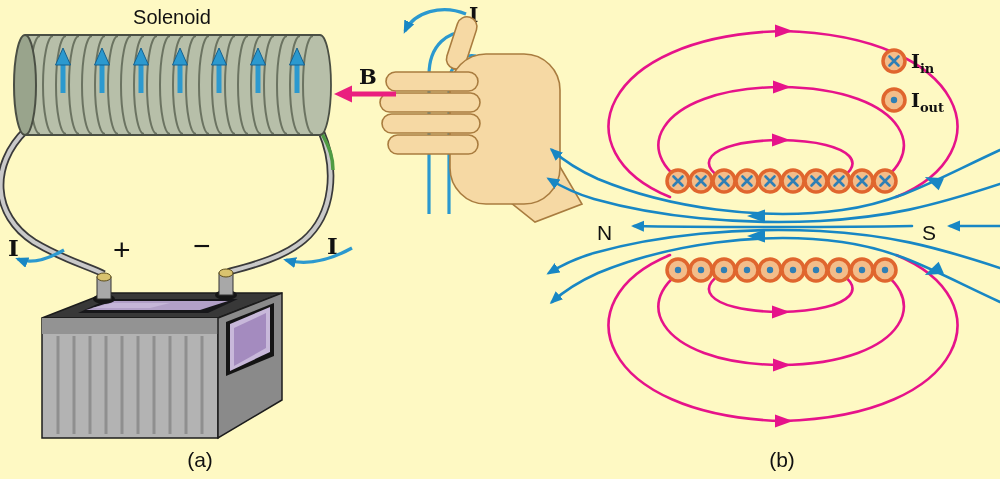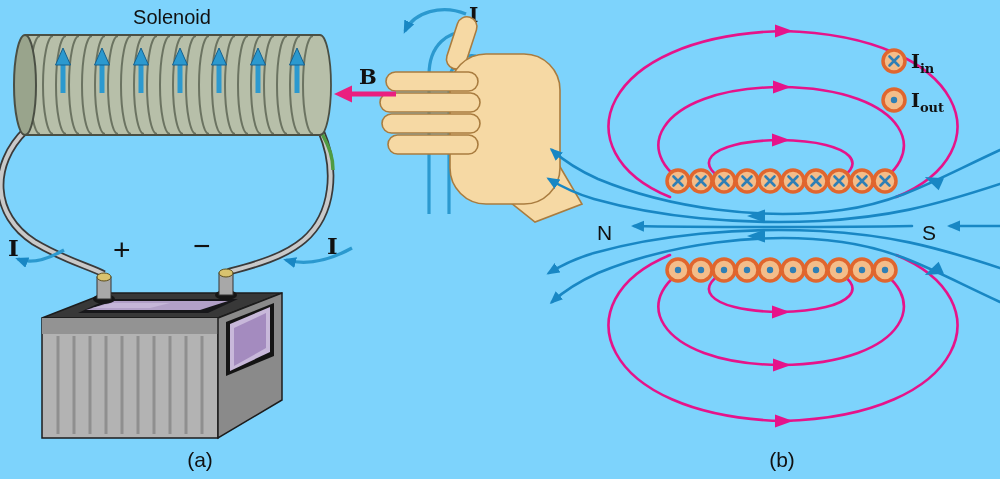--- a/index.html
+++ b/index.html
@@ -1,17 +1,17 @@
 <!DOCTYPE html>
 <html><head>
 <meta charset="utf-8">
 <style>
   html,body { margin:0; padding:0; background:#ffffff; }
   .figure-wrap {
-    width:1000px; height:479px; position:relative; background:#7dd3fc;
+    width:1000px; height:479px; position:relative; background:#fef9c3;
     font-family:"Liberation Sans", sans-serif; overflow:hidden;
   }
   svg { display:block; }
   text { font-family:"Liberation Sans", sans-serif; fill:#111111; }
   .serif { font-family:"DejaVu Serif", serif; font-weight:bold; }
 </style>
 </head>
 <body>
 
 <div class="figure-wrap">

